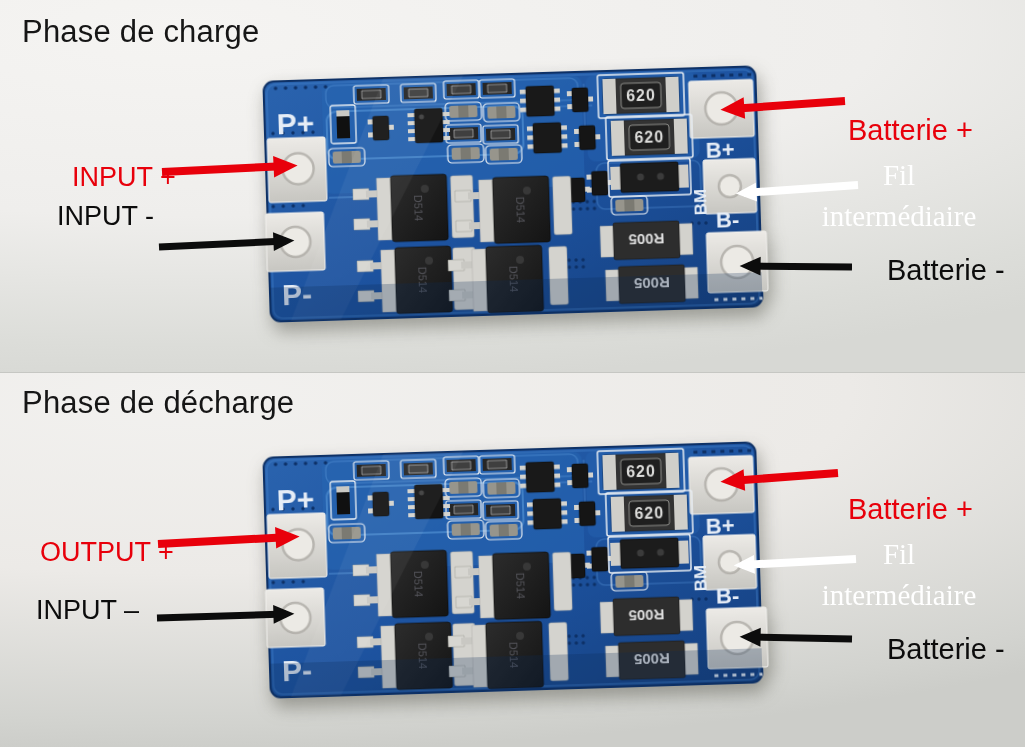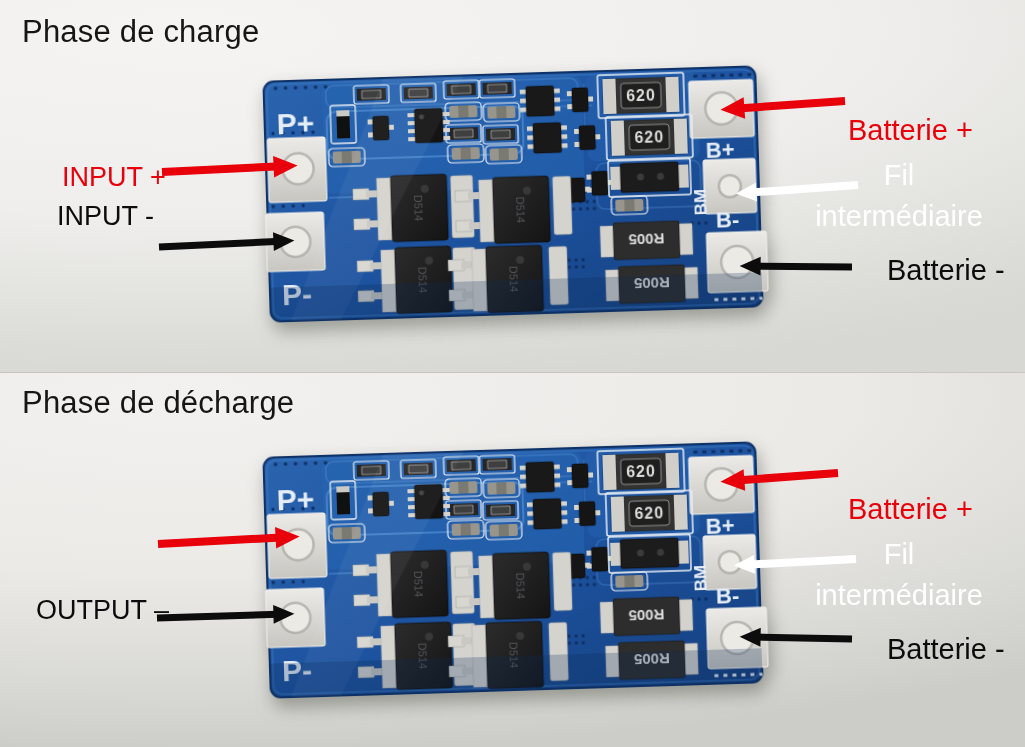--- a/index.html
+++ b/index.html
@@ -28,25 +28,25 @@
     filter:drop-shadow(3px 9px 9px rgba(70,70,60,.45));
   }
   #panel-discharge .board{top:76px;}
   .arrows{position:absolute;left:0;top:0;pointer-events:none;}
   .lbl{position:absolute;white-space:nowrap;}
   .red{color:#e8000b;margin-top:28px;}
   .blk{color:#0c0c0c;}
   .wht{color:#ffffff;}
   .lbl-left{font-size:27px;}
   .lbl-right{font-size:29px;}
-  .lbl-in-pos{left:62px;top:134px;}
+  .lbl-in-pos{left:72px;top:134px;}
   .lbl-in-neg{left:57px;top:201px;}
   .lbl-bat-pos{left:848px;top:86px;}
   .lbl-bat-neg{left:856px;top:254px;margin-left:31px;}
-  .fil{left:798px;top:155px;width:202px;text-align:center;font-size:29px;line-height:41px;}
+  .fil{left:798px;top:155px;width:202px;text-align:center;font-size:29px;line-height:41px;font-family:Liberation Serif, serif;}
   #panel-discharge .lbl-in-pos{left:40px;top:136px;}
   #panel-discharge .lbl-in-neg{left:36px;top:222px;}
   #panel-discharge .lbl-bat-pos{top:92px;}
   #panel-discharge .fil{top:161px;}
   #panel-discharge .lbl-bat-neg{top:260px;}
   svg text{font-family:"Liberation Sans",sans-serif;}
 </style>
 </head>
 <body>
 
@@ -326,20 +326,21 @@
   </svg>
 
   <svg class="arrows" width="1025" height="375" viewBox="0 0 1025 375">
     <line x1="158" y1="171" x2="290" y2="164" stroke="#e8000b" stroke-width="8" marker-end="url(#ah-red)"></line>
     <line x1="157" y1="245" x2="286" y2="241" stroke="#0c0c0c" stroke-width="7" marker-end="url(#ah-black)"></line>
     <line x1="838" y1="100" x2="730" y2="108" stroke="#e8000b" stroke-width="8" marker-end="url(#ah-red)"></line>
     <line x1="856" y1="186" x2="742" y2="192" stroke="#ffffff" stroke-width="8" marker-end="url(#ah-white)"></line>
     <line x1="852" y1="266" x2="748" y2="264" stroke="#0c0c0c" stroke-width="7" marker-end="url(#ah-black)"></line>
   </svg>
 
-  <div class="lbl lbl-left lbl-in-neg blk">OUTPUT –</div>
+  <div class="lbl lbl-left lbl-in-pos red">OUTPUT +</div>
+  <div class="lbl lbl-left lbl-in-neg blk">INPUT –</div>
   <div class="lbl lbl-right lbl-bat-pos red">Batterie +</div>
   <div class="lbl fil wht">
     <div>Fil</div>
     <div>intermédiaire</div>
   </div>
   <div class="lbl lbl-right lbl-bat-neg blk">Batterie -</div>
 </section>
 
 </body></html>

